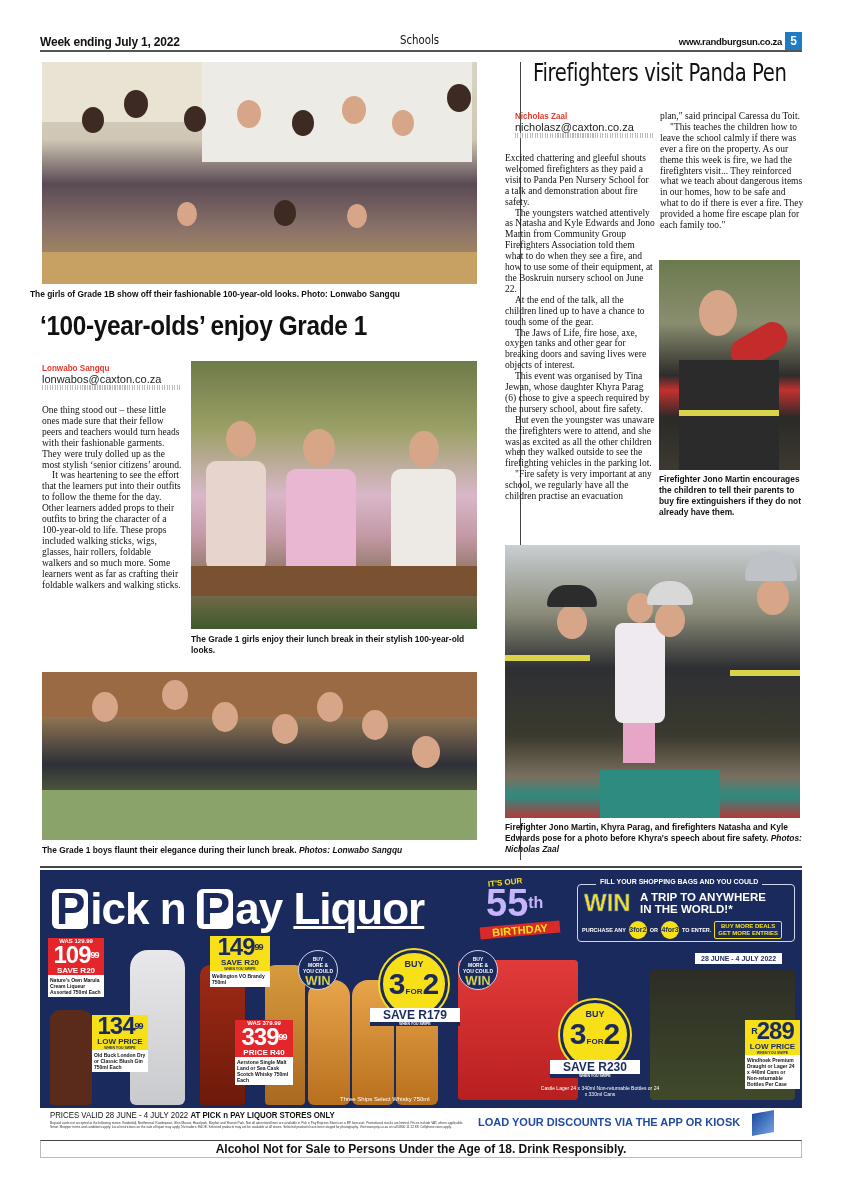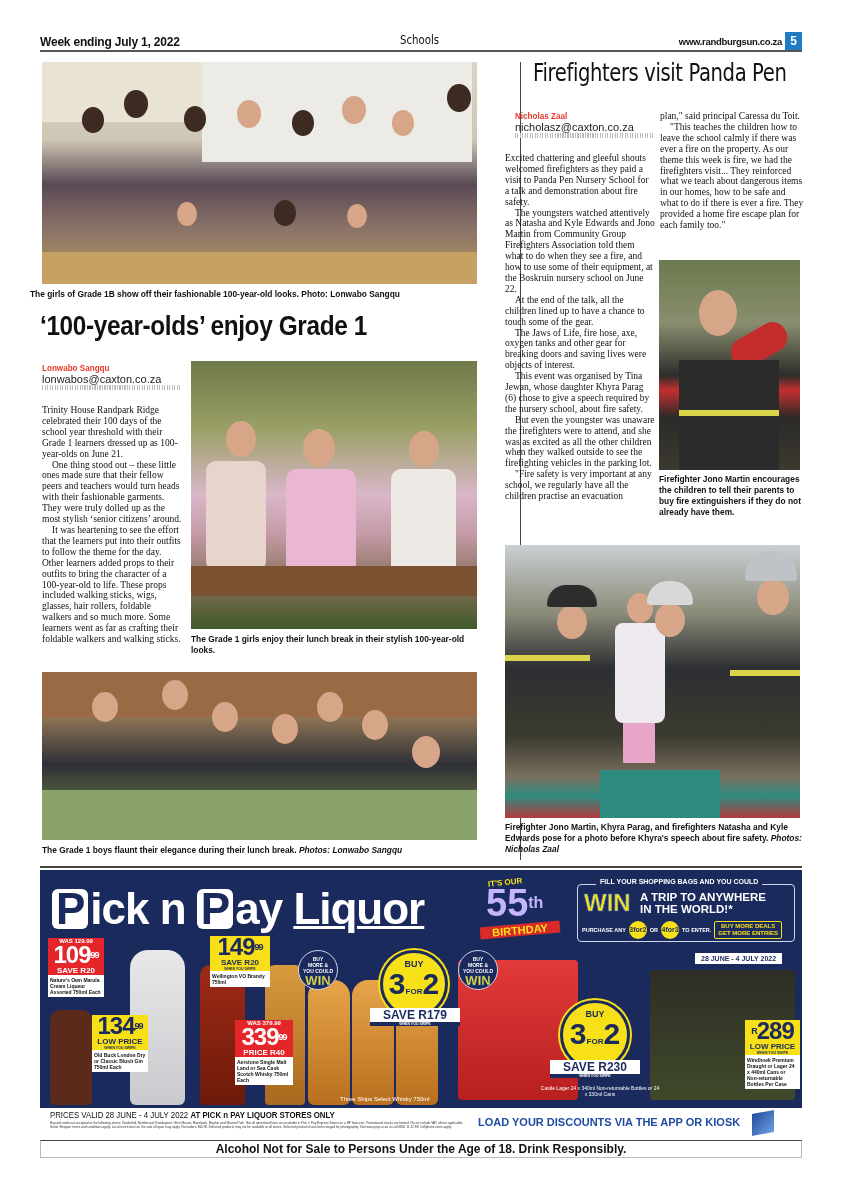--- a/index.html
+++ b/index.html
@@ -99,21 +99,20 @@
 
 <div class="abs headline1">‘100-year-olds’ enjoy Grade 1</div>
 
 <div class="abs" style="left:42px; top:363px; width:140px;">
   <div class="byline-name">Lonwabo Sangqu</div>
   <div class="byline-email">lonwabos@caxton.co.za</div>
   <div class="byline-rule"></div>
 </div>
 
 <div class="abs body-text" style="left:42px; top:405px; width:140px;">
-  <p>Trinity House Randpark Ridge celebrated their 100 days of the school year threshold with their Grade 1 learners dressed up as 100-year-olds on June 21.</p>
   <p>One thing stood out – these little ones made sure that their fellow peers and teachers would turn heads with their fashionable garments. They were truly dolled up as the most stylish ‘senior citizens’ around.</p>
   <p>It was heartening to see the effort that the learners put into their outfits to follow the theme for the day. Other learners added props to their outfits to bring the character of a 100-year-old to life. These props included walking sticks, wigs, glasses, hair rollers, foldable walkers and so much more. Some learners went as far as crafting their foldable walkers and walking sticks.</p>
 </div>
 
 <div class="abs photo ph-girls" style="left:191px; top:361px; width:286px; height:268px;">
   <div class="ph-face" style="left:35px;top:60px;width:30px;height:36px;"></div>
   <div class="ph-face" style="left:112px;top:68px;width:32px;height:38px;"></div>
   <div class="ph-face" style="left:218px;top:70px;width:30px;height:36px;"></div>
   <div class="abs" style="left:15px;top:100px;width:60px;height:110px;background:#e7d5cd;border-radius:10px;"></div>
   <div class="abs" style="left:95px;top:108px;width:70px;height:110px;background:#e9b7d1;border-radius:10px;"></div>

